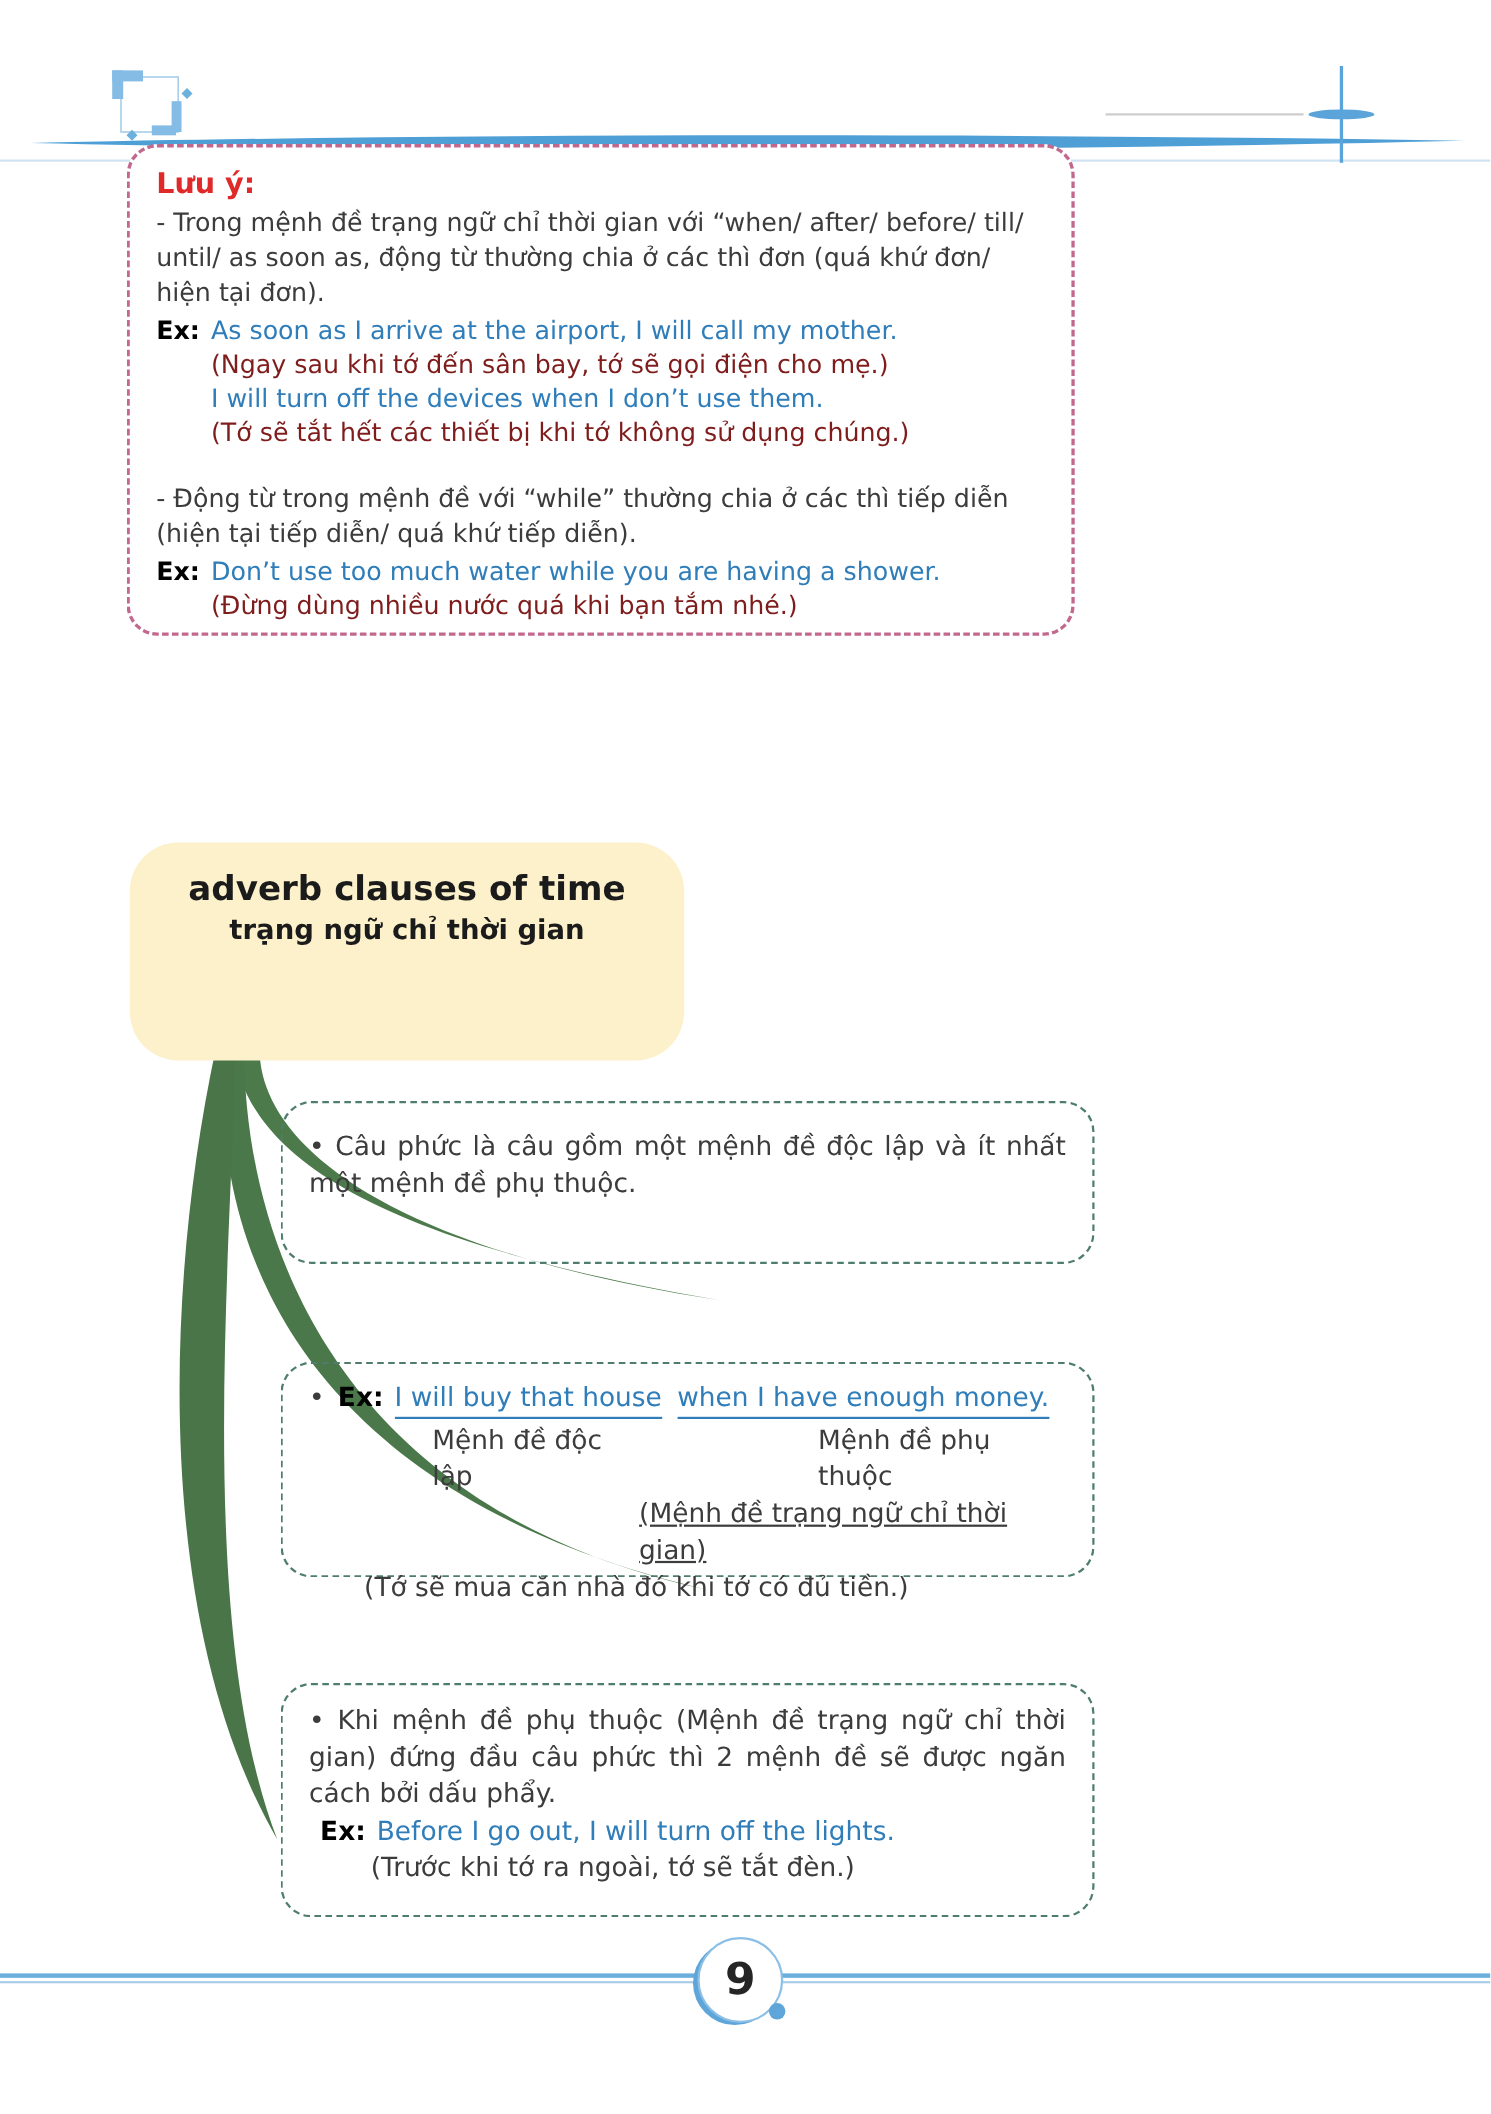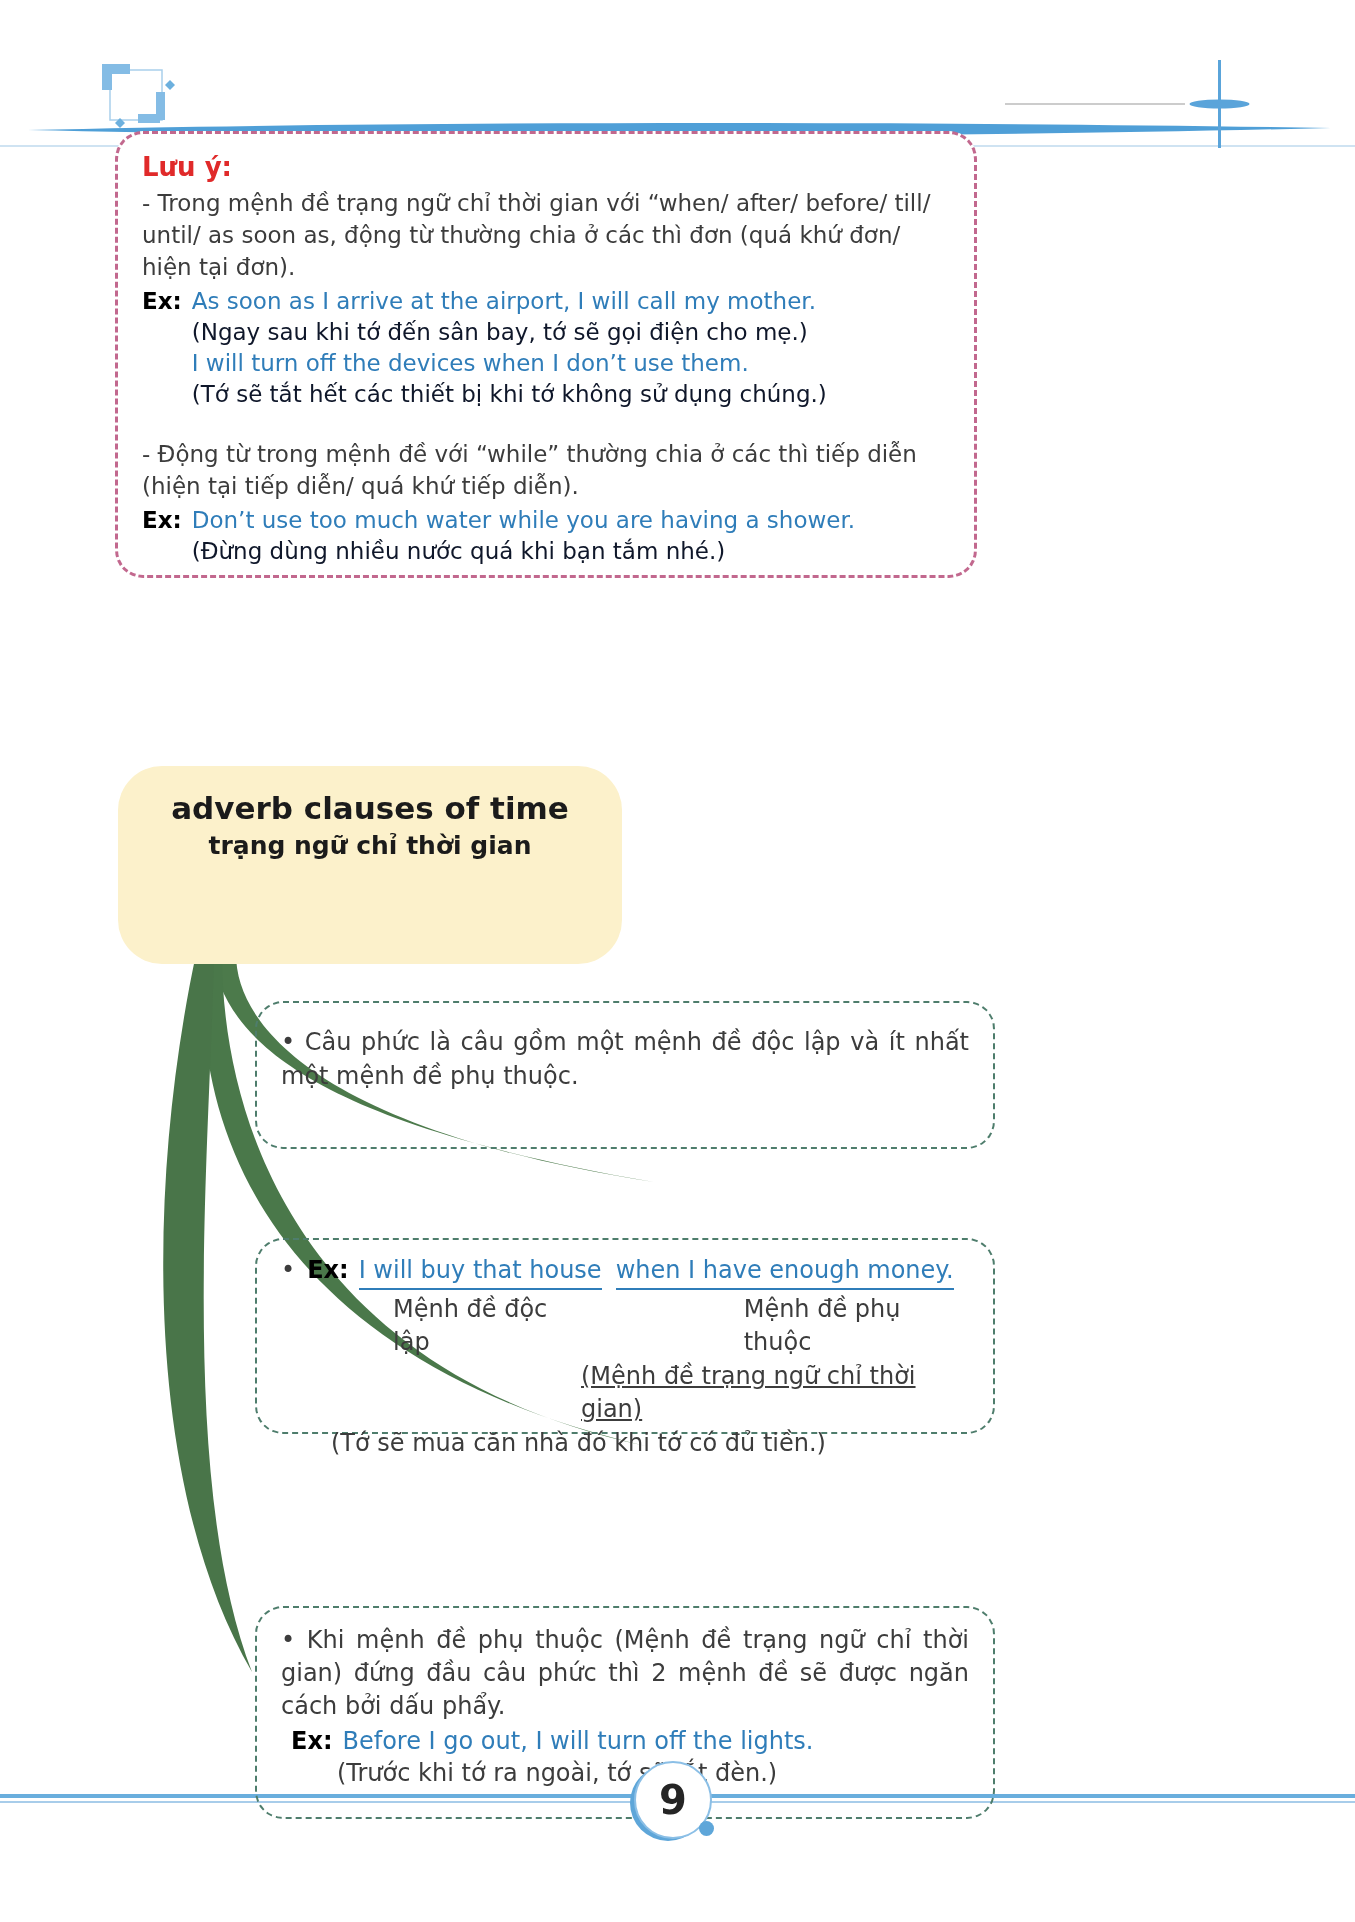--- a/index.html
+++ b/index.html
@@ -15,39 +15,39 @@
     position:absolute;left:115px;top:131px;width:862px;height:447px;box-sizing:border-box;
     border:3px dashed var(--c-pink_border,#c2688e);border-radius:28px;padding:16px 26px 14px 24px;
     background:#fff;z-index:2;
   }
   .note-title{color:var(--c-note_red,#e02a2a);font-weight:bold;font-size:26px;line-height:34px;}
   .note-rule{font-size:23px;line-height:32px;color:#3c3c3c;margin:3px 0 0 0;}
   .rule-gap{margin-top:28px;}
   .ex-row{display:flex;gap:10px;font-size:23px;line-height:31px;margin-top:3px;}
   .ex-label{font-weight:bold;color:#000000;white-space:nowrap;}
   .en{color:var(--c-accent_blue,#2f7db9);}
-  .vi{color:#0f172a;}
+  .vi{color:#7f1d1d;}
   
   .topic-card{
     position:absolute;left:118px;top:766px;width:504px;height:198px;box-sizing:border-box;
     background:var(--c-card_yellow,#fcf1cb);border-radius:44px;text-align:center;padding-top:22px;z-index:3;
   }
   .topic-title{font-size:31px;font-weight:bold;color:#1b1b1b;line-height:41px;}
   .topic-sub{font-size:25px;font-weight:bold;color:#1b1b1b;line-height:33px;}
   
   .vines-svg{position:absolute;left:0;top:0;width:1355px;height:1922px;z-index:1;pointer-events:none;}
   
   .tealbox{
     position:absolute;left:255px;width:740px;box-sizing:border-box;z-index:2;
     border:2.5px dashed var(--c-teal_border,#4e7d6c);border-radius:28px;padding:18px 24px;
     font-size:24px;color:#3c3c3c;background:transparent;
   }
   .def-box{top:1001px;height:148px;line-height:34px;text-align:justify;padding-top:22px;}
   .exm-box{top:1238px;height:196px;line-height:33px;padding-top:14px;}
-  .comma-box{top:1606px;height:213px;padding-top:16px;}
+  .comma-box{top:1530px;height:213px;padding-top:16px;}
   .exm-line1{display:flex;align-items:flex-start;gap:0;white-space:nowrap;}
   .exm-line1 .bullet{margin-right:12px;}
   .exm-line1 .ex-label{margin-right:10px;}
   .clause{color:var(--c-accent_blue,#2f7db9);border-bottom:2px solid var(--c-accent_blue,#2f7db9);padding-bottom:1px;}
   .clause + .clause{margin-left:14px;}
   .clause-labels{display:flex;margin-top:3px;gap:40px;}
   .clause-labels .lab1{margin-left:112px;}
   .clause-labels .lab2{margin-left:118px;}
   .sub-label{margin-left:300px;margin-top:1px;text-decoration:underline;}
   .exm-trans{margin-left:50px;margin-top:1px;}

